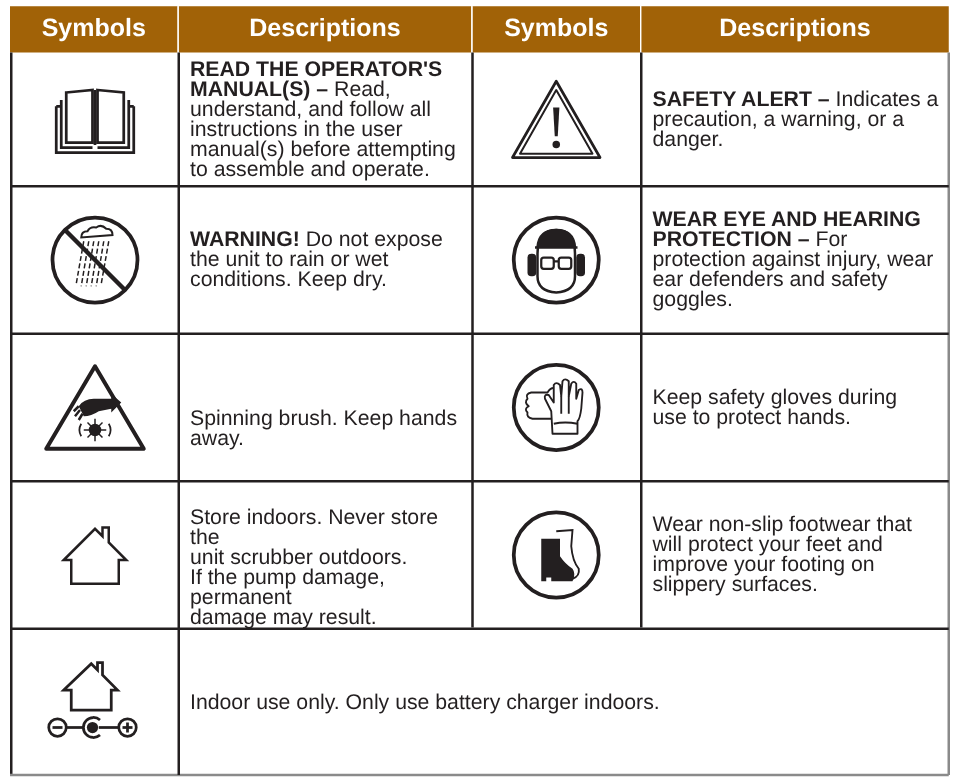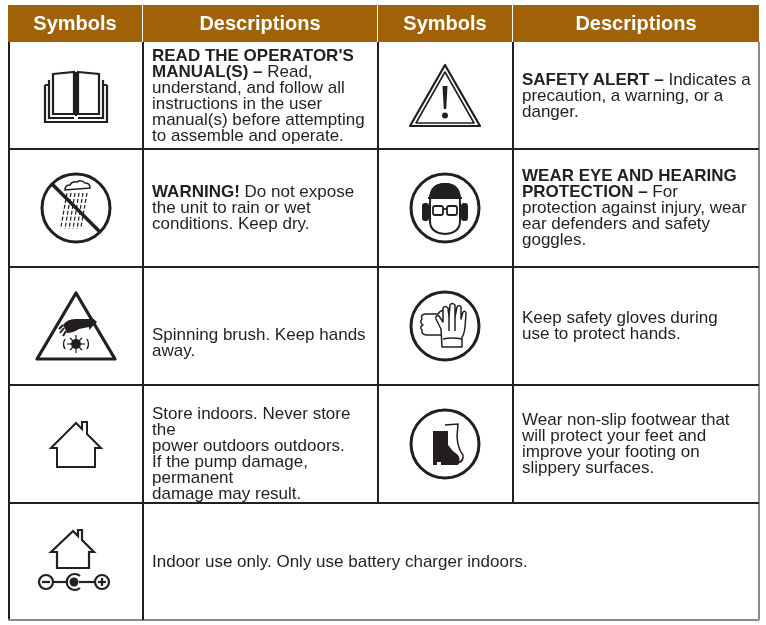--- a/index.html
+++ b/index.html
@@ -151,21 +151,21 @@
   </div>
 
   <div class="cell sym" style="left:1px;top:381px;width:133px;height:116px;">
     <svg width="60" height="52" viewBox="0 0 60 52">
       <path d="M5 30 L30 5 L36 11 L36 4 L41 4 L41 16 L55 30 L49 30 L49 49 L11 49 L11 30 Z" fill="none" stroke="#231f20" stroke-width="2" stroke-linejoin="miter"></path>
     </svg>
   </div>
   <div class="cell desc" style="left:135px;top:381px;width:234px;height:116px;margin-top:10px;">
     <div>
       <div>Store indoors. Never store the</div>
-      <div>power outdoors outdoors.</div>
+      <div>unit scrubber outdoors.</div>
       <div>If the pump damage, permanent</div>
       <div>damage may result.</div>
     </div>
   </div>
   <div class="cell sym" style="left:370px;top:381px;width:134px;height:116px;">
     <svg width="74" height="74" viewBox="0 0 74 74">
       <circle cx="37" cy="37" r="34" fill="none" stroke="#231f20" stroke-width="3"></circle>
       <path d="M37 18 L50 17 L49 30 Q50 42 55 48 Q56 54 50 56 L42 56" fill="#fff" stroke="#231f20" stroke-width="1.5"></path>
       <path d="M25 24 L40 24 L40 38 Q44 44 50 48 Q53 52 50 58 L33 58 L33 55 L29 55 L29 58 L25 58 Z" fill="#231f20"></path>
     </svg>

